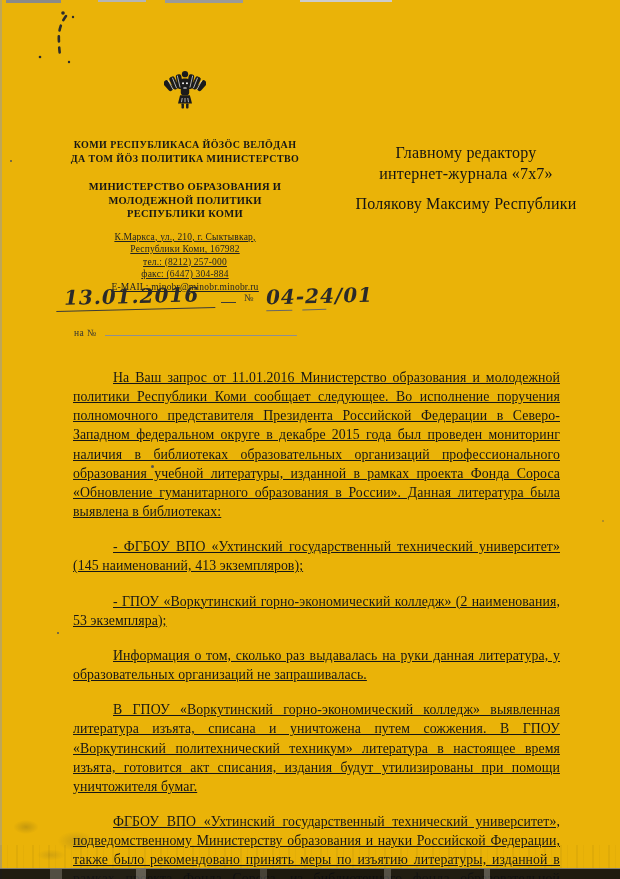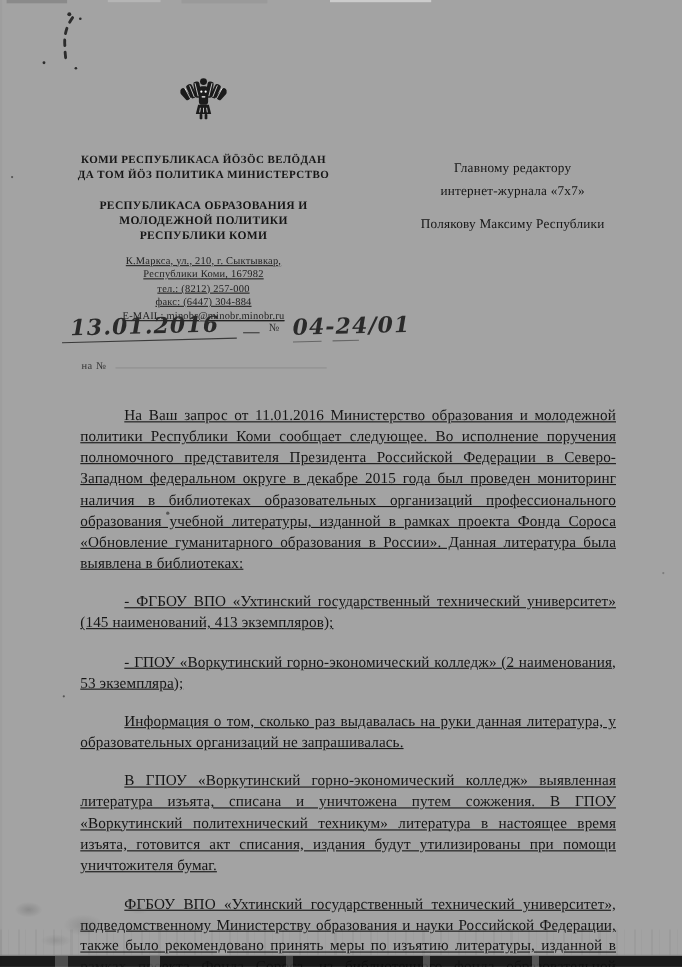--- a/index.html
+++ b/index.html
@@ -3,21 +3,21 @@
 <meta charset="utf-8">
 <style>
   html,body{margin:0;padding:0;}
   body{
     width:620px;height:879px;
     background:#e9e9e9;
     font-family:"Liberation Serif", serif;
   }
   .page{
     position:relative;width:620px;height:879px;overflow:hidden;
-    background:#a3a3a3;color:#1e1e1e;
+    background:#eab308;color:#1e1e1e;
   }
   
   .edge-left{position:absolute;left:0;top:0;width:2px;height:879px;background:#9a9a9a;opacity:.55;}
   .top-dash{position:absolute;top:0;}
   .td1{left:6px;width:55px;height:3px;background:#8a8a8a;}
   .td2{left:98px;width:48px;height:2px;background:#b5b5b5;}
   .td3{left:165px;width:78px;height:3px;background:#9a9a9a;}
   .td4{left:300px;width:92px;height:2px;background:#cccccc;}
   .bottom-noise{
     position:absolute;left:0;right:0;bottom:10px;height:24px;opacity:.45;
@@ -78,21 +78,21 @@
       linear-gradient(#666,#666) 6px 100%/26px 1.5px no-repeat,
       linear-gradient(#666,#666) 42px 100%/24px 1.5px no-repeat;
   }
   .na-row{position:absolute;left:74px;top:322px;white-space:nowrap;}
   .na-label{font-size:9.5px;color:#333;letter-spacing:.5px;}
   .na-line{display:inline-block;width:192px;border-bottom:1.5px solid #8f8f8f;height:10px;margin-left:8px;}
 
   
   .recipient{
     position:absolute;left:322px;top:142px;width:288px;
-    font-size:12px;line-height:21px;color:#141414;text-align:center;letter-spacing:.2px;
+    font-size:16px;line-height:21px;color:#141414;text-align:center;letter-spacing:.2px;
   }
   .recipient .line3{margin-top:9px;}
 
   
   .body-text{
     position:absolute;left:57px;top:352px;width:519px;
     font-size:13.8px;line-height:19.15px;text-align:justify;color:#161616;
     letter-spacing:.1px;
   }
   .body-text p{margin:16px;text-indent:40px;text-decoration:underline;}
@@ -148,21 +148,21 @@
         <rect x="27.5" y="27" width="5" height="1.6" rx=".8"></rect>
       </g>
     </svg>
 
     <div class="org-komi">
       <div>КОМИ РЕСПУБЛИКАСА ЙӦЗӦС ВЕЛӦДАН</div>
       <div>ДА ТОМ ЙӦЗ ПОЛИТИКА МИНИСТЕРСТВО</div>
     </div>
 
     <div class="org-ru">
-      <div>РЕСПУБЛИКАСА ОБРАЗОВАНИЯ И</div>
+      <div>МИНИСТЕРСТВО ОБРАЗОВАНИЯ И</div>
       <div>МОЛОДЕЖНОЙ ПОЛИТИКИ</div>
       <div>РЕСПУБЛИКИ КОМИ</div>
     </div>
 
     <div class="address">
       <div>К.Маркса, ул., 210, г. Сыктывкар,</div>
       <div>Республики Коми, 167982</div>
       <div>тел.: (8212) 257-000</div>
       <div>факс: (6447) 304-884</div>
       <div>

